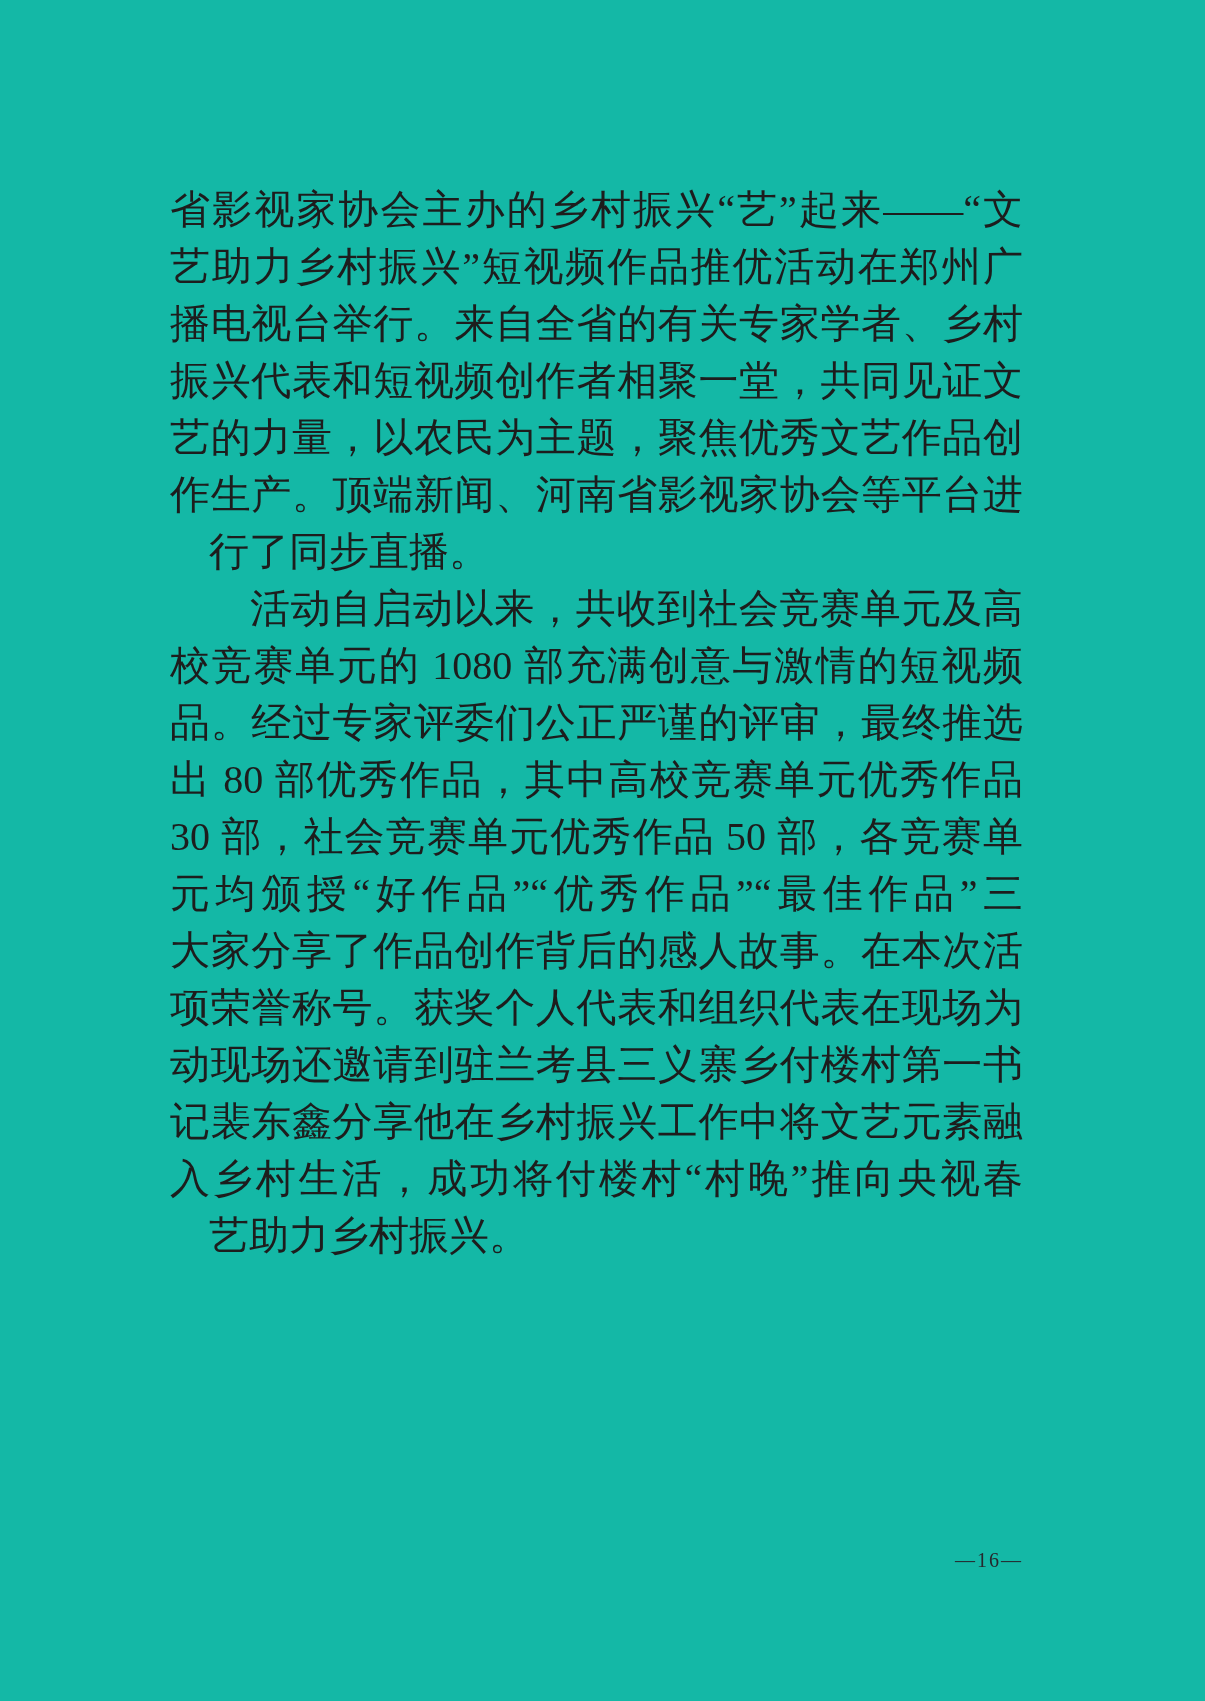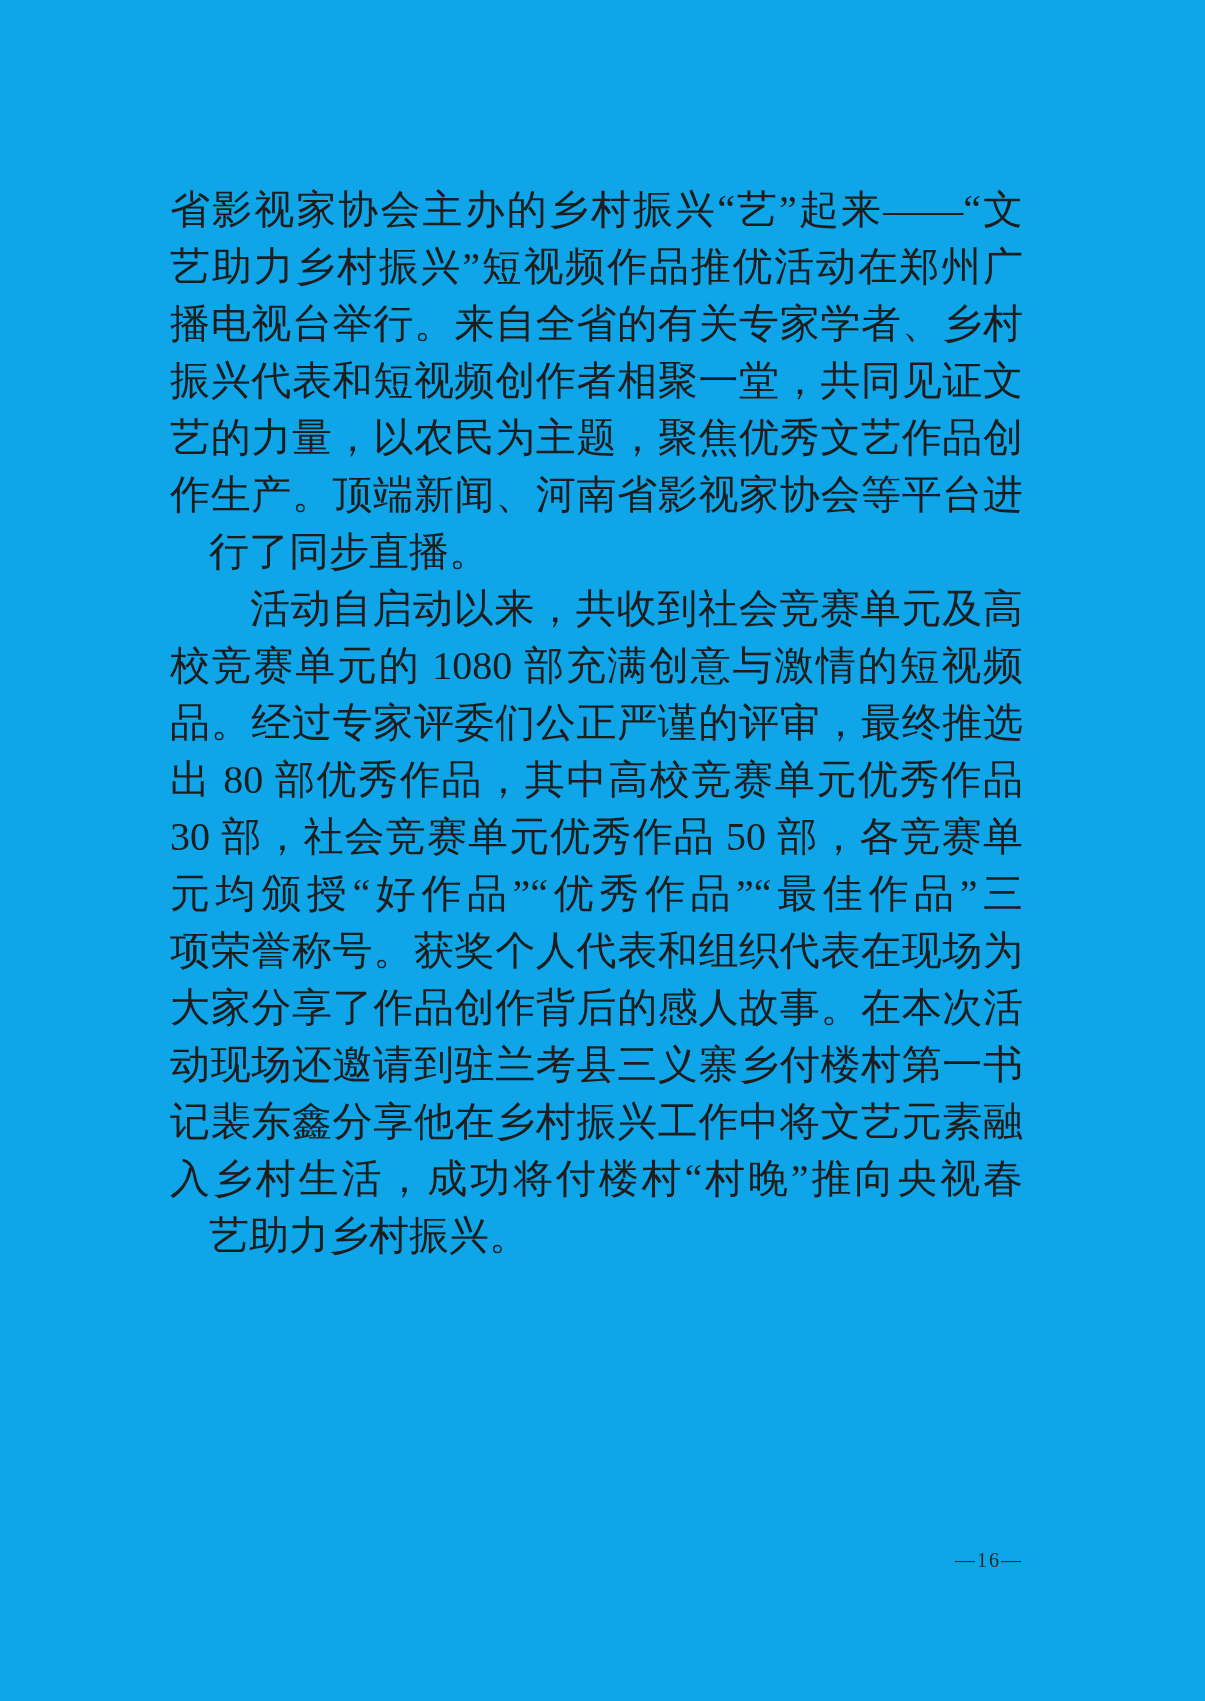--- a/index.html
+++ b/index.html
@@ -4,21 +4,21 @@
 <style>
   html, body {
     margin: 0;
     padding: 0;
     background: #ffffff;
   }
   .page {
     position: relative;
     width: 1205px;
     height: 1701px;
-    background: #0ea5e9;
+    background: #14b8a6;
     overflow: hidden;
   }
   .text-column {
     position: absolute;
     left: 170px;
     top: 181px;
     width: 853px;
     color: #1d1d1d;
     font-family: "Liberation Serif", "DejaVu Serif", serif;
     font-size: 40px;
@@ -88,22 +88,22 @@
       <div class="text-line no-stretch">行了同步直播。</div>
     </div>
 
     <div class="paragraph">
       <div class="text-line indent-first">活动自启动以来，共收到社会竞赛单元及高</div>
       <div class="text-line">校竞赛单元的 1080 部充满创意与激情的短视频作</div>
       <div class="text-line">品。经过专家评委们公正严谨的评审，最终推选</div>
       <div class="text-line">出 80 部优秀作品，其中高校竞赛单元优秀作品</div>
       <div class="text-line">30 部，社会竞赛单元优秀作品 50 部，各竞赛单</div>
       <div class="text-line">元均颁授“好作品”“优秀作品”“最佳作品”三</div>
+      <div class="text-line">大家分享了作品创作背后的感人故事。在本次活</div>
       <div class="text-line">项荣誉称号。获奖个人代表和组织代表在现场为</div>
-      <div class="text-line">大家分享了作品创作背后的感人故事。在本次活</div>
       <div class="text-line">动现场还邀请到驻兰考县三义寨乡付楼村第一书</div>
       <div class="text-line">记裴东鑫分享他在乡村振兴工作中将文艺元素融</div>
       <div class="text-line">入乡村生活，成功将付楼村“村晚”推向央视春</div>
       <div class="text-line no-stretch">艺助力乡村振兴。</div>
     </div>
 
 
   </div>
 
   <div class="page-number">—16—</div>

